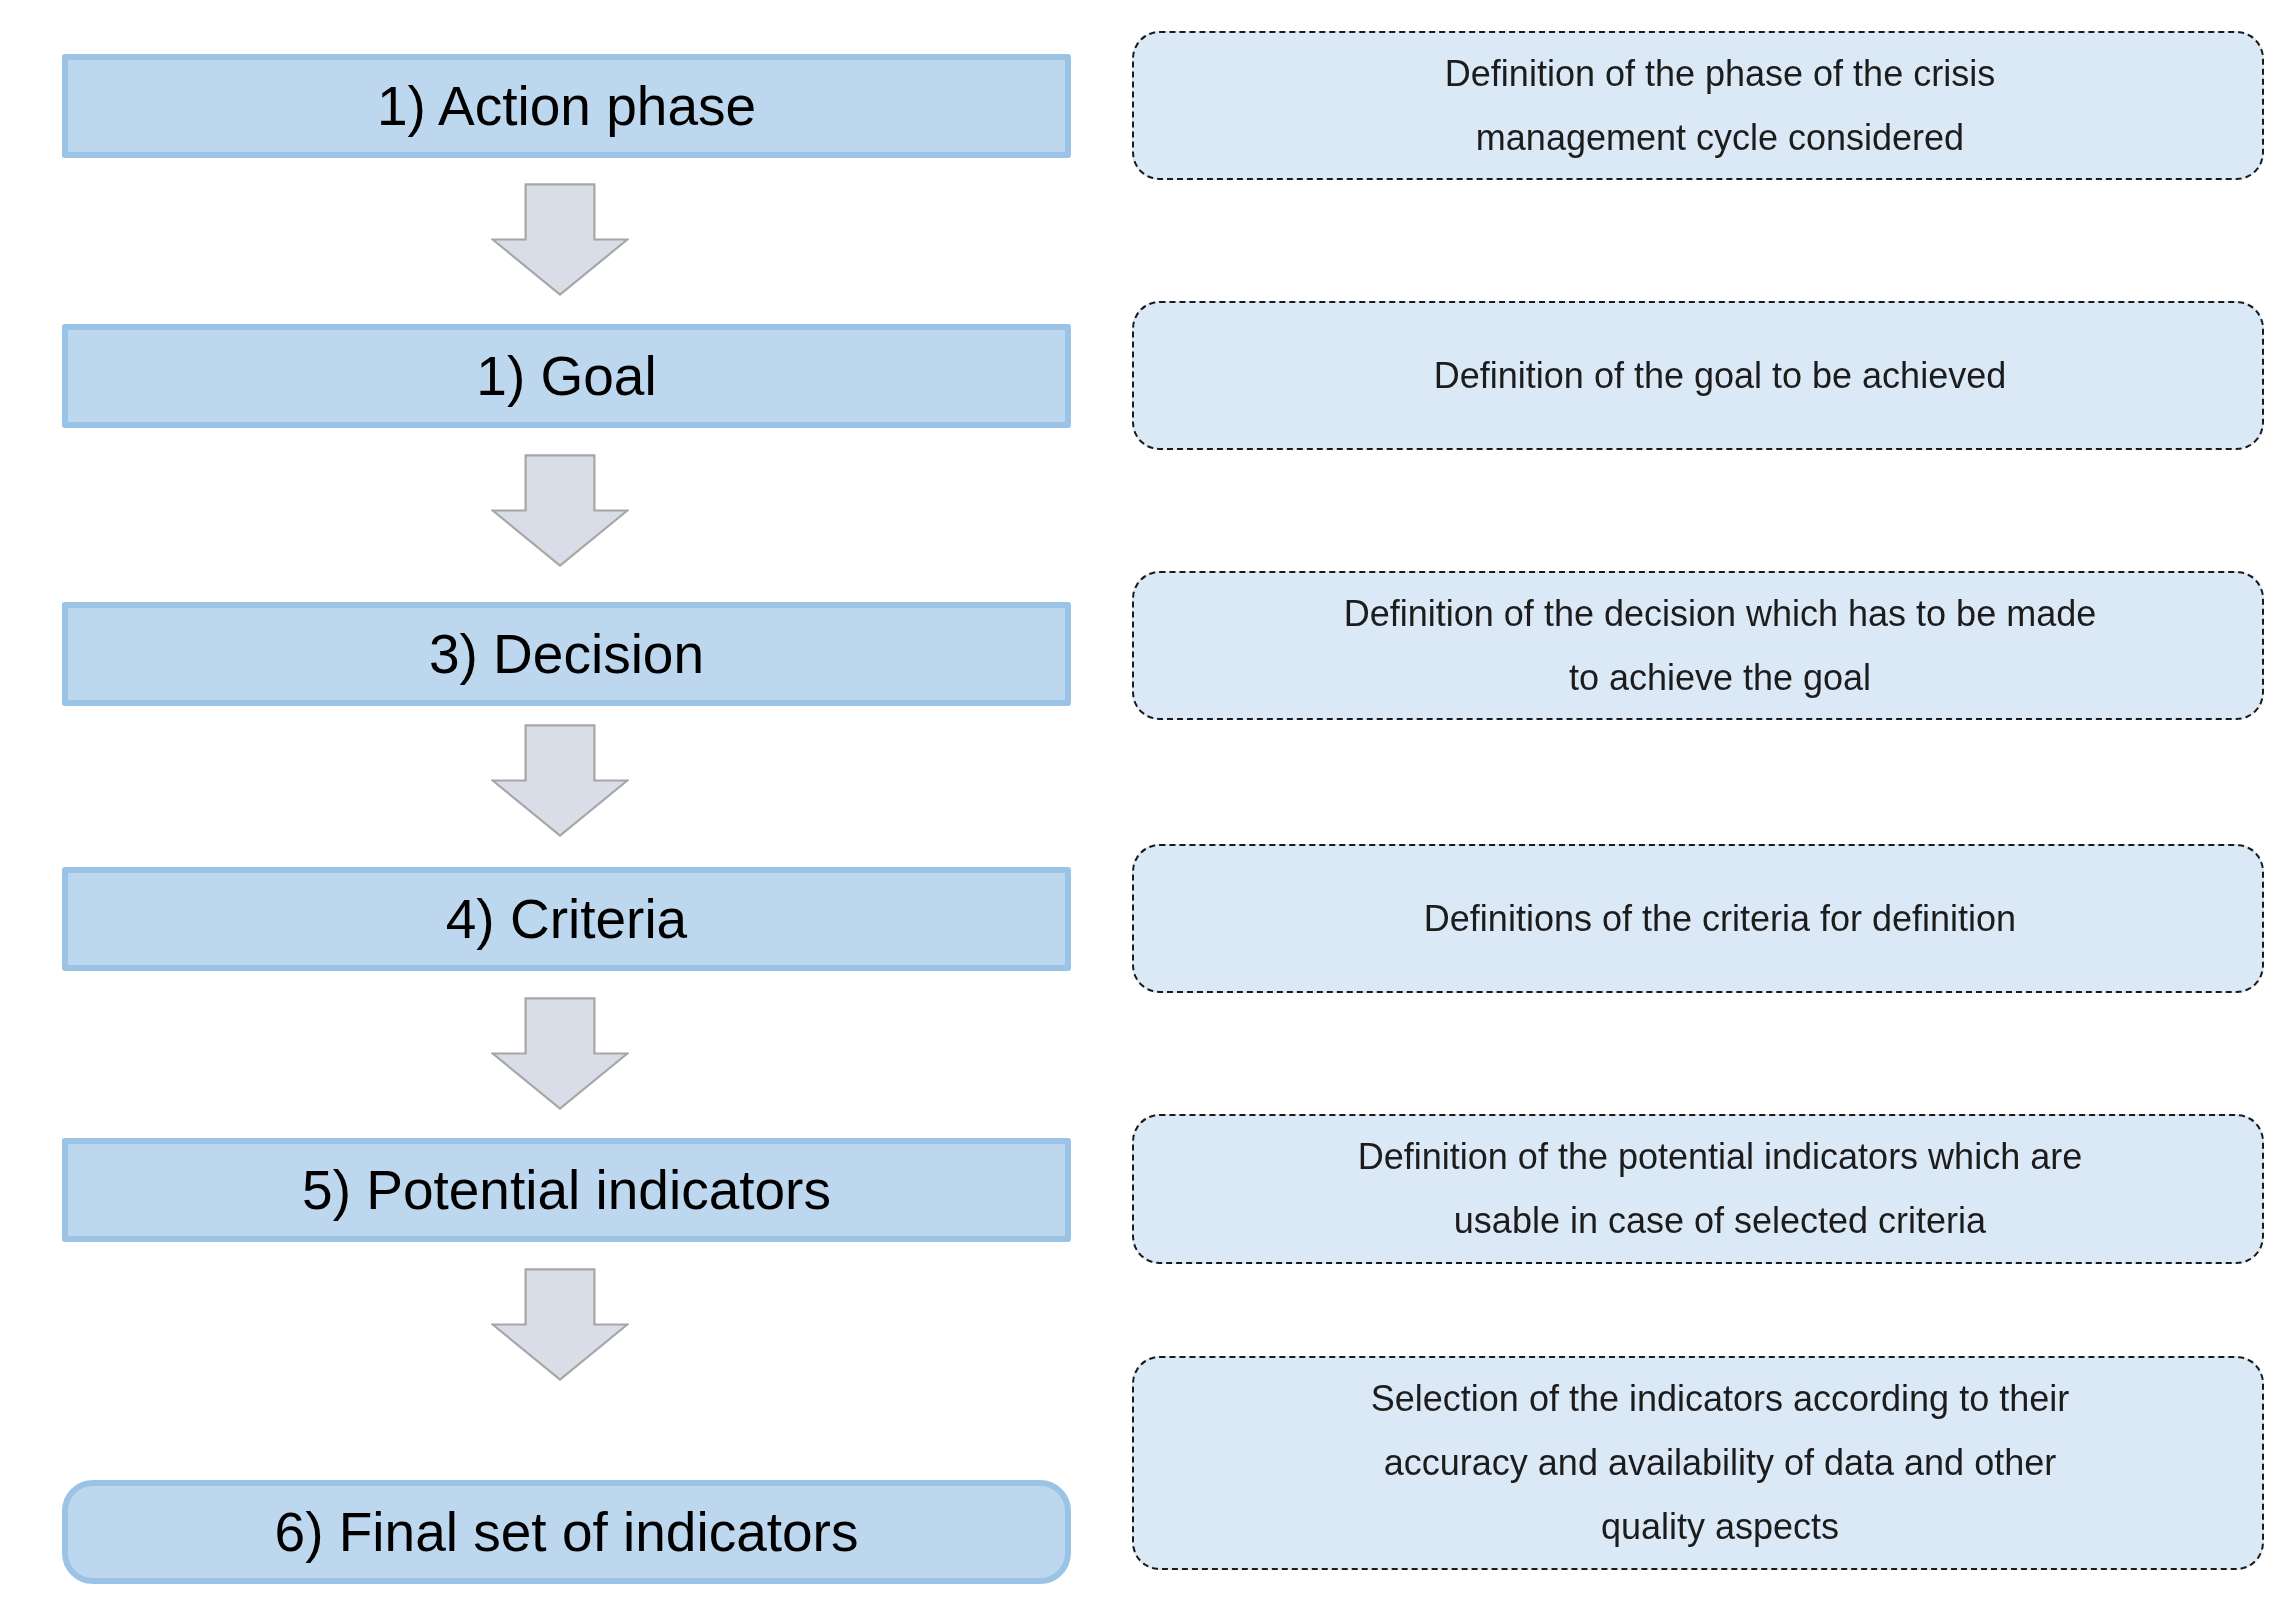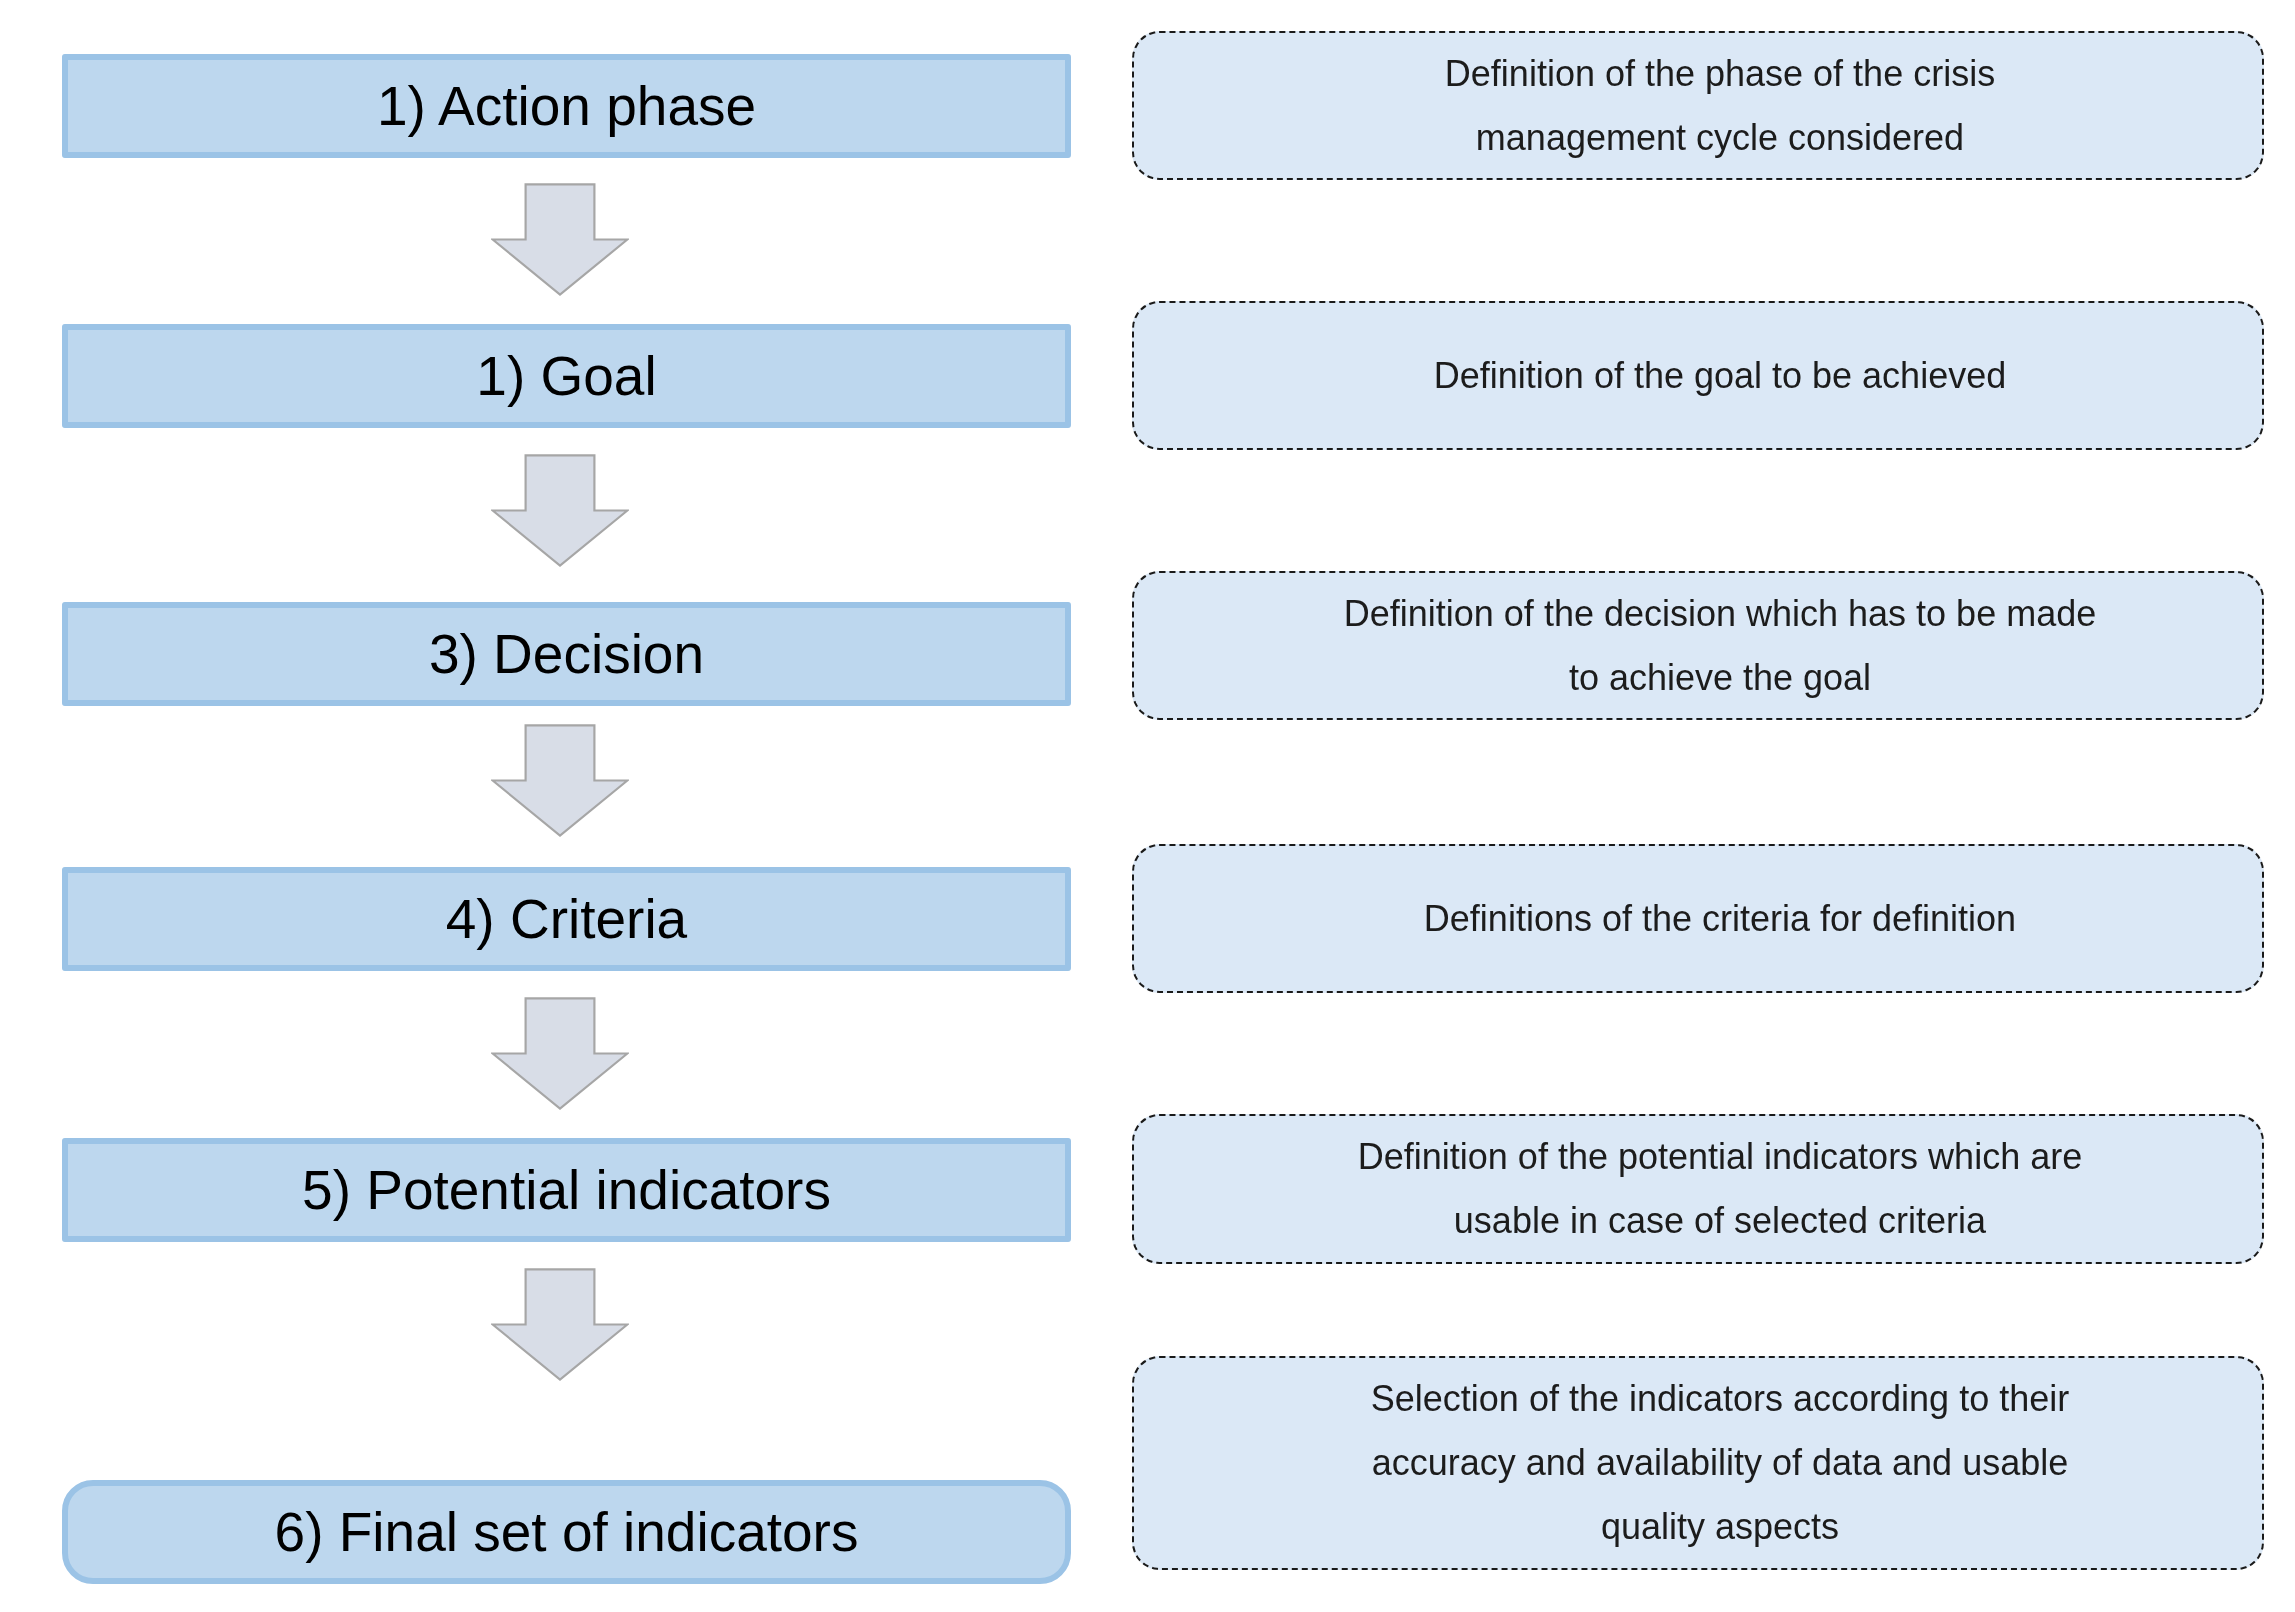--- a/index.html
+++ b/index.html
@@ -118,18 +118,18 @@
   </div>
   <svg class="arrow" style="top:1268px;" viewBox="0 0 190 156">
     <polygon points="47.5,2 142.5,2 142.5,78 188,78 95,154 2,78 47.5,78" fill="#d8dde7" stroke="#a6a6a6" stroke-width="3" stroke-linejoin="miter"></polygon>
   </svg>
 
   <div class="step-box" style="top:1480px;border-radius:31px;">
     <span class="step-label">6) Final set of indicators</span>
   </div>
   <div class="desc-box" style="top:1356px;height:214px;">
     <div class="desc-line">Selection of the indicators according to their</div>
-    <div class="desc-line">accuracy and availability of data and usable</div>
+    <div class="desc-line">accuracy and availability of data and other</div>
     <div class="desc-line">quality aspects</div>
   </div>
 
 </div>
 
 
 </body></html>

